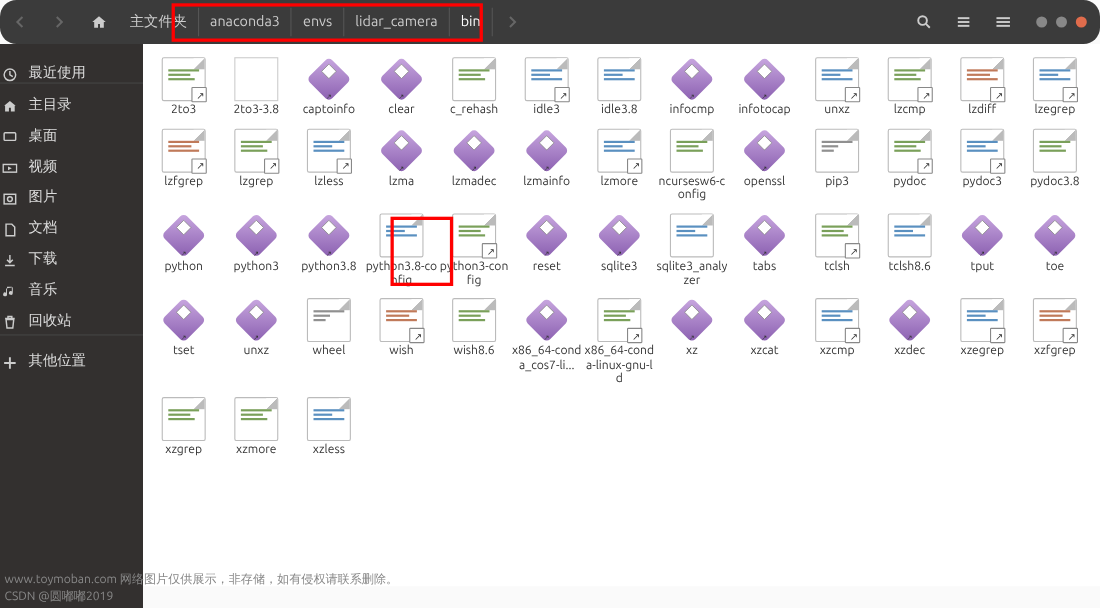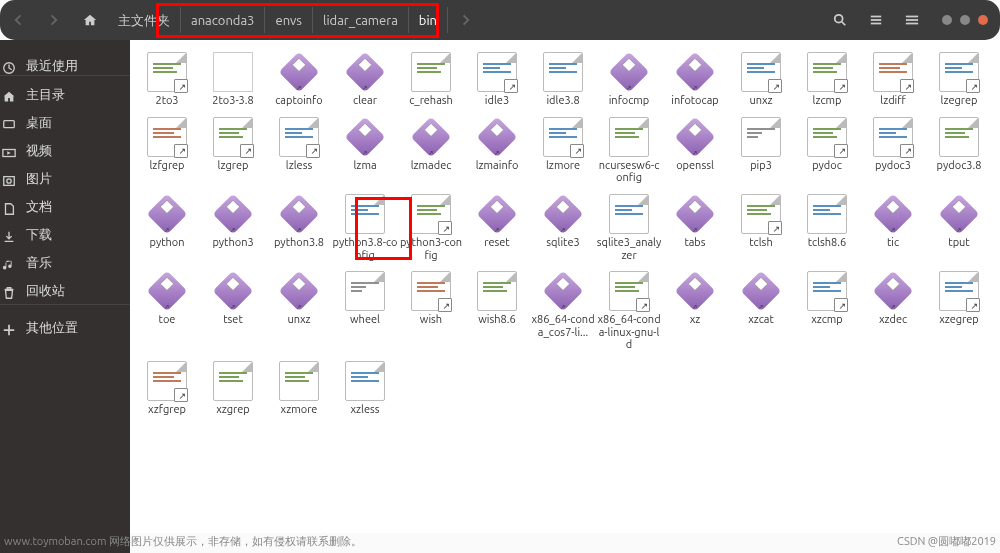--- a/index.html
+++ b/index.html
@@ -26,21 +26,21 @@
 .ico-text .lines span { display:block; height:2px; margin:2px 0; }
 .ico-text.c1 .lines span { background:#7aa05a; } .ico-text.c1 .lines span:nth-child(2){width:70%} .ico-text.c1 .lines span:nth-child(3){width:85%}
 .ico-text.c2 .lines span { background:#5a90c0; } .ico-text.c2 .lines span:nth-child(2){width:60%}
 .ico-text.c3 .lines span { background:#c07a5a; } .ico-text.c3 .lines span:nth-child(2){width:75%}
 .ico-text.c4 .lines span { background:#909090; } .ico-text.c4 .lines span:nth-child(2){width:55%} .ico-text.c4 .lines span:nth-child(3){width:40%}
 .ico-diamond { transform:rotate(45deg) scale(0.72); background:linear-gradient(135deg,#c9a8e0,#8a5fb0); border-radius:6px; }
 .ico-diamond::after{content:"";position:absolute;inset:6px;border:2px solid rgba(255,255,255,.3);border-radius:4px;transform:rotate(0deg);}
 .shortcut::after { content:""; position:absolute; bottom:-2px; right:-2px; width:12px; height:12px; background:#fff; border:1px solid #888; border-radius:1px; }
 .shortcut .arrow { position:absolute; bottom:-1px; right:0px; font-size:9px; color:#333; z-index:2; transform:rotate(0); }
 .ico-blank { background:#fff; border:1px solid #ccc; }
-.footer { position:absolute; bottom:4px; left:4px; right:4px; display:flex; justify-content:space-between; font-size:11px; color:#888; }
+.footer { position:absolute; bottom:4px; left:4px; right:4px; display:flex; justify-content:space-between; font-size:11px; color:#888;flex-direction:column; }
 </style>
 </head>
 <body>
 
 <div class="redbox" style="top:3px;left:156px;width:283px;height:35px;"></div>
 
 <div class="header">
   <div class="hdr-btn dim">
       <svg viewBox="0 0 16 16">
         <path d="M10 2l-6 6 6 6 1.5-1.5L7 8l4.5-4.5z"></path>
@@ -476,26 +476,20 @@
     </div>
     <div class="file">
       <div class="ico ico-text c2">
         <div class="lines">
           <span></span>
           <span></span>
           <span></span>
         </div>
       </div>
       <div>tclsh8.6</div>
-    </div>
-    <div class="file">
-      <div class="ico ico-diamond shortcut">
-        <span class="arrow" style="transform: rotate(-45deg);">↗</span>
-      </div>
-      <div>tic</div>
     </div>
     <div class="file">
       <div class="ico ico-diamond shortcut">
         <span class="arrow" style="transform: rotate(-45deg);">↗</span>
       </div>
       <div>tput</div>
     </div>
     <div class="file">
       <div class="ico ico-diamond shortcut">
         <span class="arrow" style="transform: rotate(-45deg);">↗</span>

